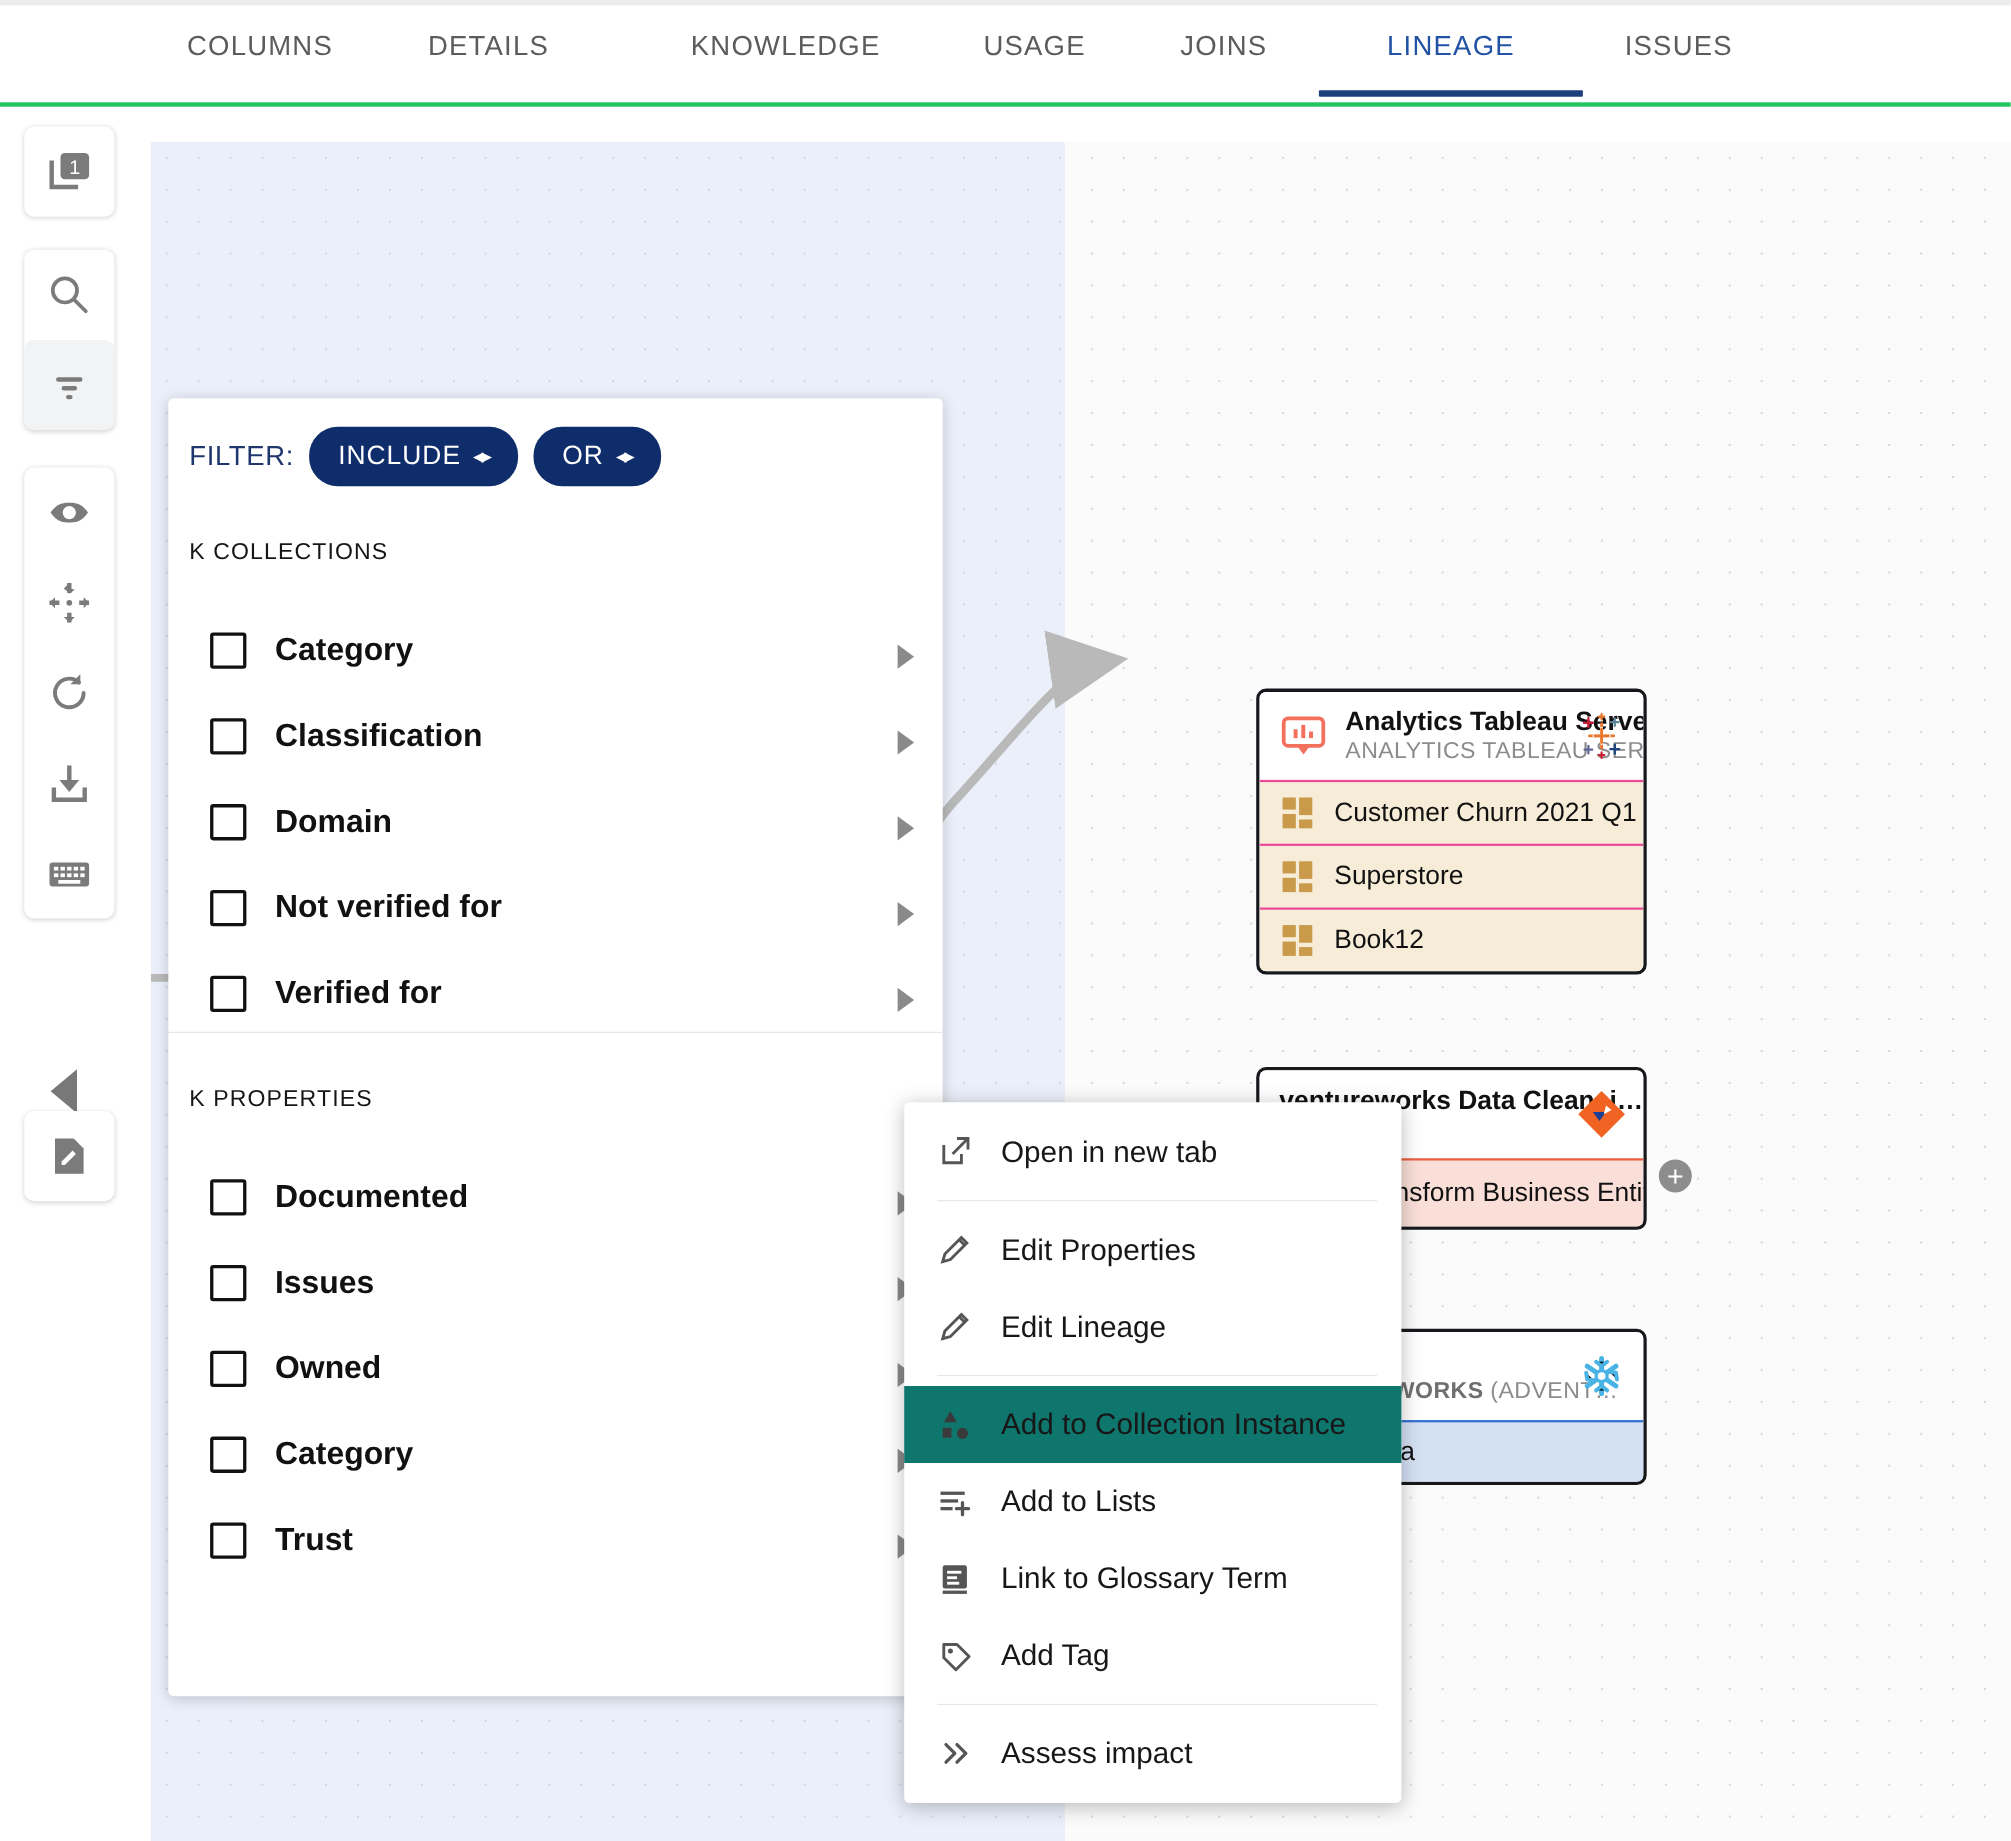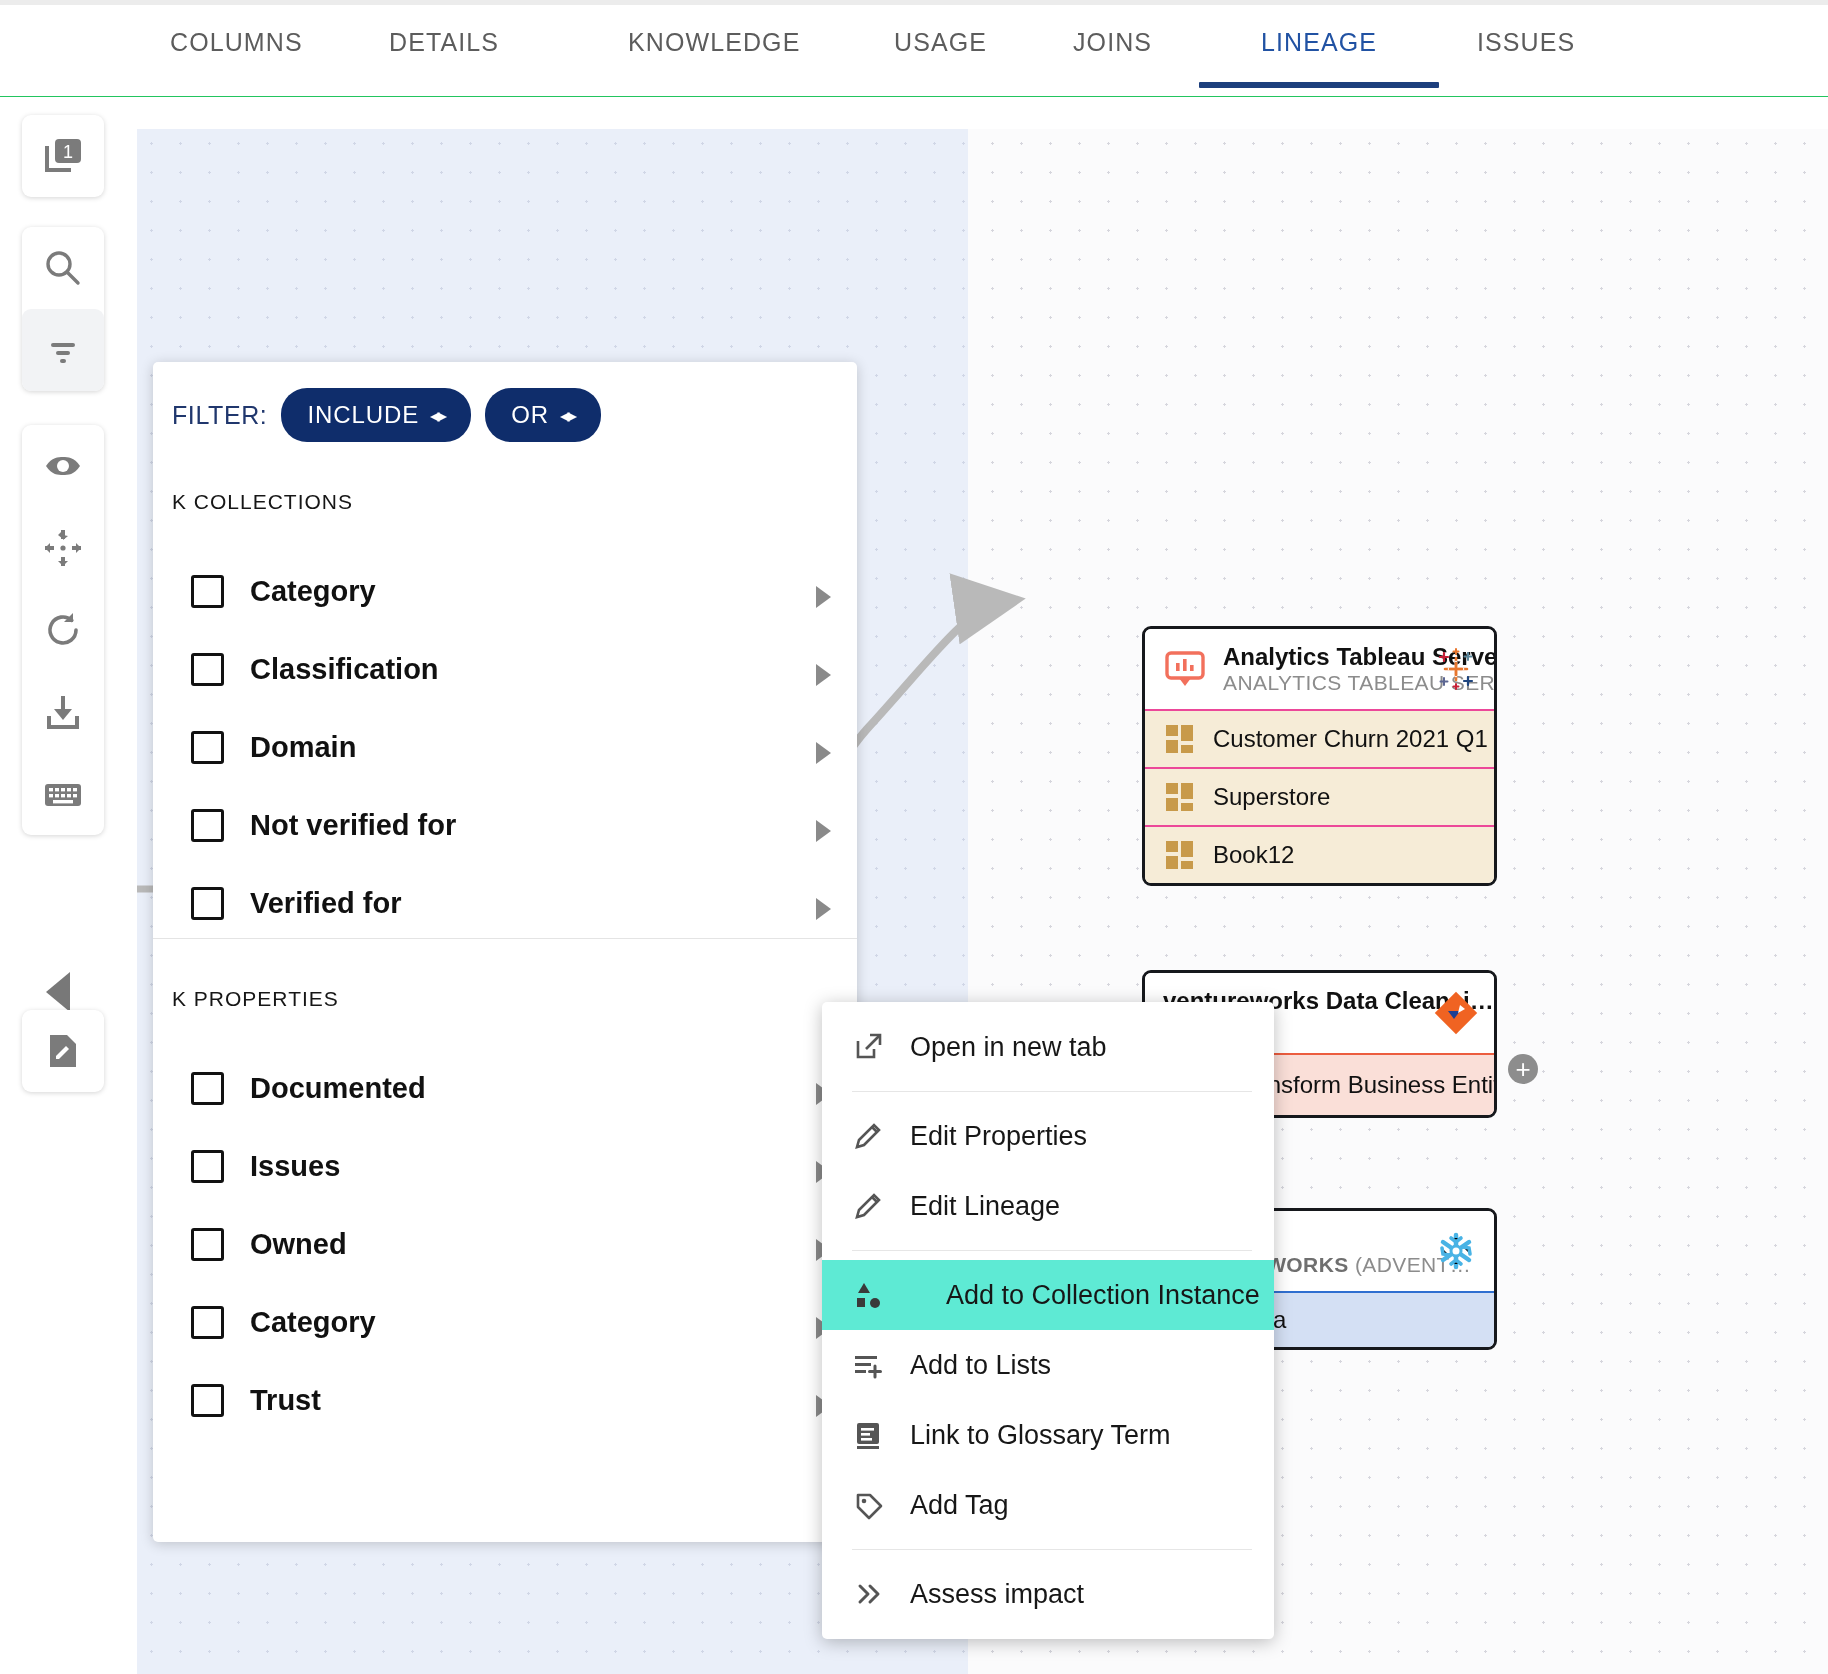--- a/index.html
+++ b/index.html
@@ -7,21 +7,21 @@
     width: 1828px; height: 1674px;
     background: #ffffff;
     font-family: "Liberation Sans", sans-serif;
     overflow: hidden;
   }
   #root { position: relative; width: 1828px; height: 1674px; background: #fff; }
 
   
   .tabbar {
     position: absolute; left: 0; top: 0; width: 1828px; height: 97px;
-    background: #fff; border-bottom: 1px solid #22c55e;
+    background: #fff; border-bottom: 4px solid #22c55e;
     display: flex; align-items: flex-start;
   }
   .tabbar::before {
     content: ""; position: absolute; left: 0; top: 0; width: 1828px; height: 5px;
     background: #ececec;
   }
   .tab {
     position: absolute; top: 28px;
     font-size: 25px; letter-spacing: 1.1px; color: #5c5c5c;
     font-family: "Liberation Sans", sans-serif;
@@ -99,21 +99,21 @@
 
   
   .ctx-menu {
     position: absolute; left: 822px; top: 1002px; width: 452px;
     background: #fff; border-radius: 5px; box-shadow: 0 3px 18px rgba(0,0,0,.26);
     padding: 10px 0 10px 0; z-index: 40;
   }
   .ctx-item {
     display: flex; align-items: center; height: 70px; padding-left: 30px; cursor: pointer;
   }
-  .ctx-item.hl { background: #5eead4; gap: 36px; }
+  .ctx-item.hl { background: #0f766e; }
   .ctx-ico { width: 44px; flex: 0 0 44px; display: flex; align-items: center; justify-content: flex-start; }
   .ctx-text { font-size: 27px; color: #171717; margin-left: 14px; }
   .ctx-div { height: 1px; background: #e6e6e6; margin: 9px 22px 9px 30px; }
 
   
   .node {
     position: absolute; background: #fff; border: 3px solid #16181c; border-radius: 9px;
     overflow: hidden; z-index: 10;
   }
   .node-head { display: flex; align-items: center; padding: 14px 14px 14px 18px; background: #fff; }

